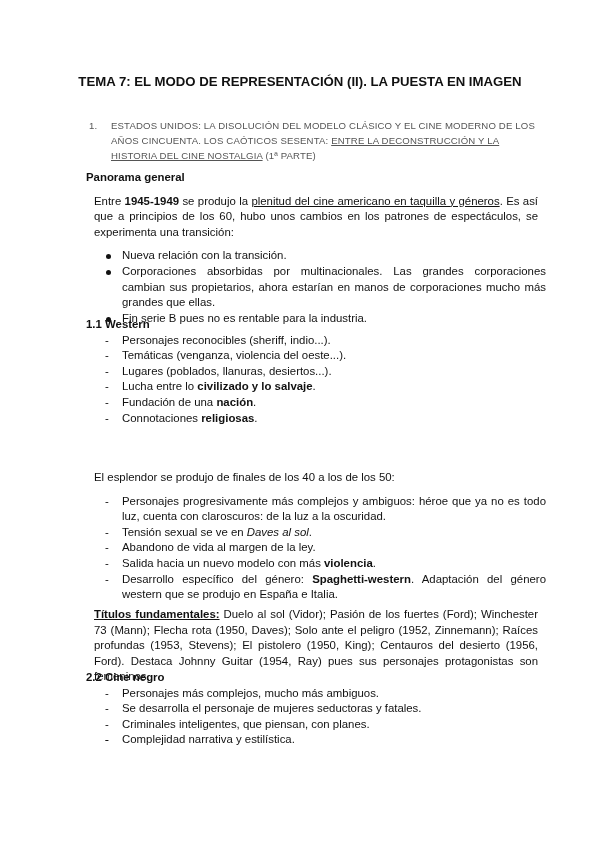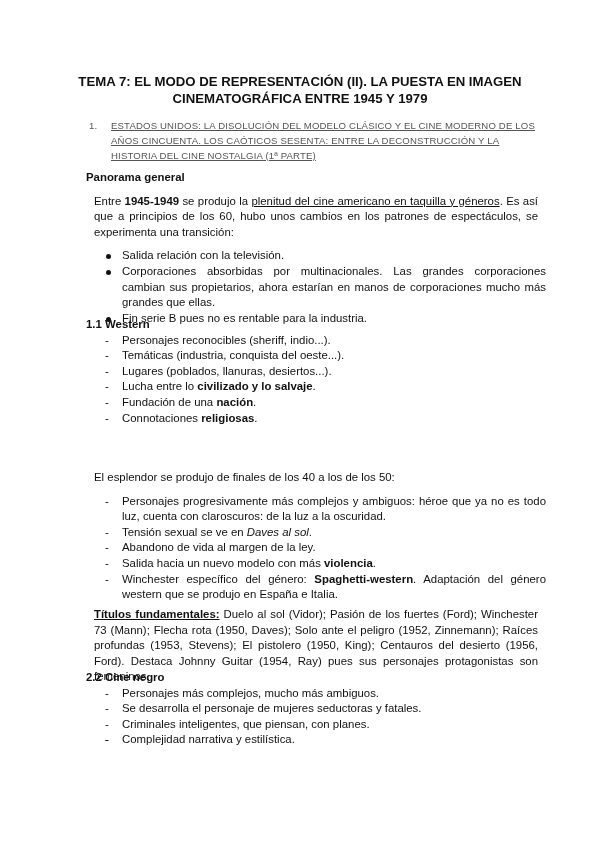--- a/index.html
+++ b/index.html
@@ -11,76 +11,75 @@
   }
   .title {
     position: absolute; left: 70px; top: 73px; width: 460px;
     text-align: center; font-weight: bold; font-size: 13.2px; line-height: 17px; color: #111;
   }
   .subtitle {
     position: absolute; left: 89px; top: 118px; width: 446px;
     font-size: 9.6px; line-height: 15px; color: #555; letter-spacing: 0.15px;
   }
   .subtitle .num { position: absolute; left: 0; top: 0; }
-  .subtitle .txt { margin-left: 22px; display: block; text-decoration: underline; }
+  .subtitle .txt { margin-left: 22px; display: block; }
   .subtitle u { color: #555; }
   .block { position: absolute; left: 86px; width: 460px; }
   .h { font-weight: bold; }
   p { margin: 8px; text-align: justify; }
   ul { list-style: none; margin: 0; padding: 0; }
   li { position: relative; padding-left: 36px; text-align: justify; }
   li .mk { position: absolute; left: 19px; top: 0; }
   .dot { display: inline-block; width: 5px; height: 5px; border-radius: 50%; background: #111; position: absolute; left: 20px; top: 6px; }
   b { font-weight: bold; }
 </style>
 </head>
 <body>
 
 <div class="page">
 
   <div class="title">
     <div>TEMA 7: EL MODO DE REPRESENTACIÓN (II). LA PUESTA EN IMAGEN</div>
-    <div>CINEMATOGRÁFICA ENTRE 1945 Y 1979</div>
   </div>
 
   <div class="subtitle">
     <span class="num">1.</span>
     <span class="txt"><span>ESTADOS UNIDOS: LA DISOLUCIÓN DEL MODELO CLÁSICO Y EL CINE MODERNO DE LOS AÑOS CINCUENTA. LOS CAÓTICOS SESENTA: </span><u>ENTRE LA DECONSTRUCCIÓN Y LA HISTORIA DEL CINE NOSTALGIA</u><span> (1ª PARTE)</span></span>
   </div>
 
   <div class="block" style="top:170px;">
     <div class="h">Panorama general</div>
     <p><span>Entre </span><b>1945-1949</b><span> se produjo la </span><u>plenitud del cine americano en taquilla y géneros</u><span>. Es así que a principios de los 60, hubo unos cambios en los patrones de espectáculos, se experimenta una transición:</span></p>
     <ul>
-      <li><span class="dot"></span><span>Salida relación con la televisión.</span></li>
+      <li><span class="dot"></span><span>Nueva relación con la transición.</span></li>
       <li><span class="dot"></span><span>Corporaciones absorbidas por multinacionales. Las grandes corporaciones cambian sus propietarios, ahora estarían en manos de corporaciones mucho más grandes que ellas.</span></li>
       <li><span class="dot"></span><span>Fin serie B pues no es rentable para la industria.</span></li>
     </ul>
   </div>
 
   <div class="block" style="top:317px;">
     <div class="h">1.1 Western</div>
     <ul>
       <li><span class="mk">-</span><span>Personajes reconocibles (sheriff, indio...).</span><b></b><span></span></li>
-      <li><span class="mk">-</span><span>Temáticas (industria, conquista del oeste...).</span><b></b><span></span></li>
+      <li><span class="mk">-</span><span>Temáticas (venganza, violencia del oeste...).</span><b></b><span></span></li>
       <li><span class="mk">-</span><span>Lugares (poblados, llanuras, desiertos...).</span><b></b><span></span></li>
       <li><span class="mk">-</span><span>Lucha entre lo </span><b>civilizado y lo salvaje</b><span>.</span></li>
       <li><span class="mk">-</span><span>Fundación de una </span><b>nación</b><span>.</span></li>
       <li><span class="mk">-</span><span>Connotaciones </span><b>religiosas</b><span>.</span></li>
     </ul>
   </div>
 
   <div class="block" style="top:462px;">
     <p>El esplendor se produjo de finales de los 40 a los de los 50:</p>
     <ul>
       <li><span class="mk">-</span><span>Personajes progresivamente más complejos y ambiguos: héroe que ya no es todo luz, cuenta con claroscuros: de la luz a la oscuridad.</span></li>
       <li><span class="mk">-</span><span>Tensión sexual se ve en </span><i>Daves al sol</i><span>.</span></li>
       <li><span class="mk">-</span><span>Abandono de vida al margen de la ley.</span></li>
       <li><span class="mk">-</span><span>Salida hacia un nuevo modelo con más </span><b>violencia</b><span>.</span></li>
-      <li><span class="mk">-</span><span>Winchester específico del género: </span><b>Spaghetti-western</b><span>. Adaptación del género western que se produjo en España e Italia.</span></li>
+      <li><span class="mk">-</span><span>Desarrollo específico del género: </span><b>Spaghetti-western</b><span>. Adaptación del género western que se produjo en España e Italia.</span></li>
     </ul>
   </div>
 
   <div class="block" style="top:599px;">
     <p><b><u>Títulos fundamentales:</u></b><span> Duelo al sol (Vidor); Pasión de los fuertes (Ford); Winchester 73 (Mann); Flecha rota (1950, Daves); Solo ante el peligro (1952, Zinnemann); Raíces profundas (1953, Stevens); El pistolero (1950, King); Centauros del desierto (1956, Ford). Destaca Johnny Guitar (1954, Ray) pues sus personajes protagonistas son femeninos.</span></p>
   </div>
 
   <div class="block" style="top:670px;">
     <div class="h">2.2 Cine negro</div>
     <ul>

